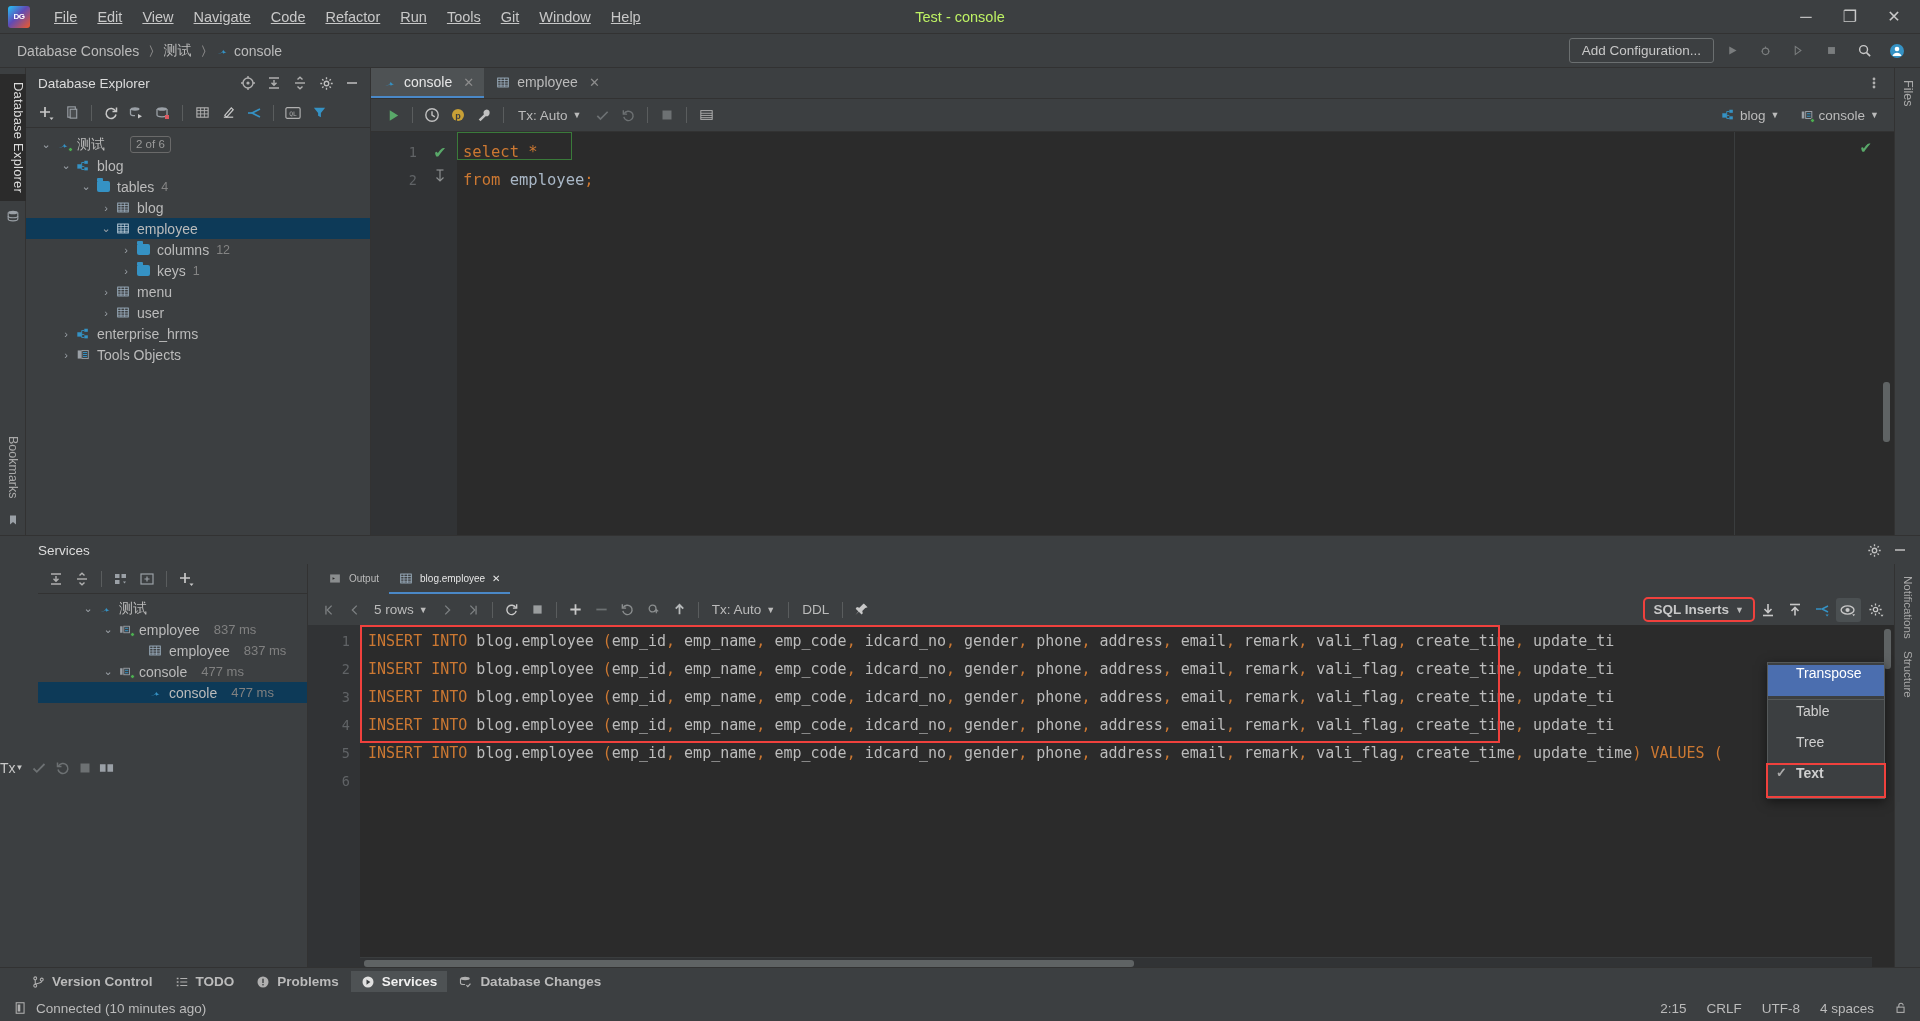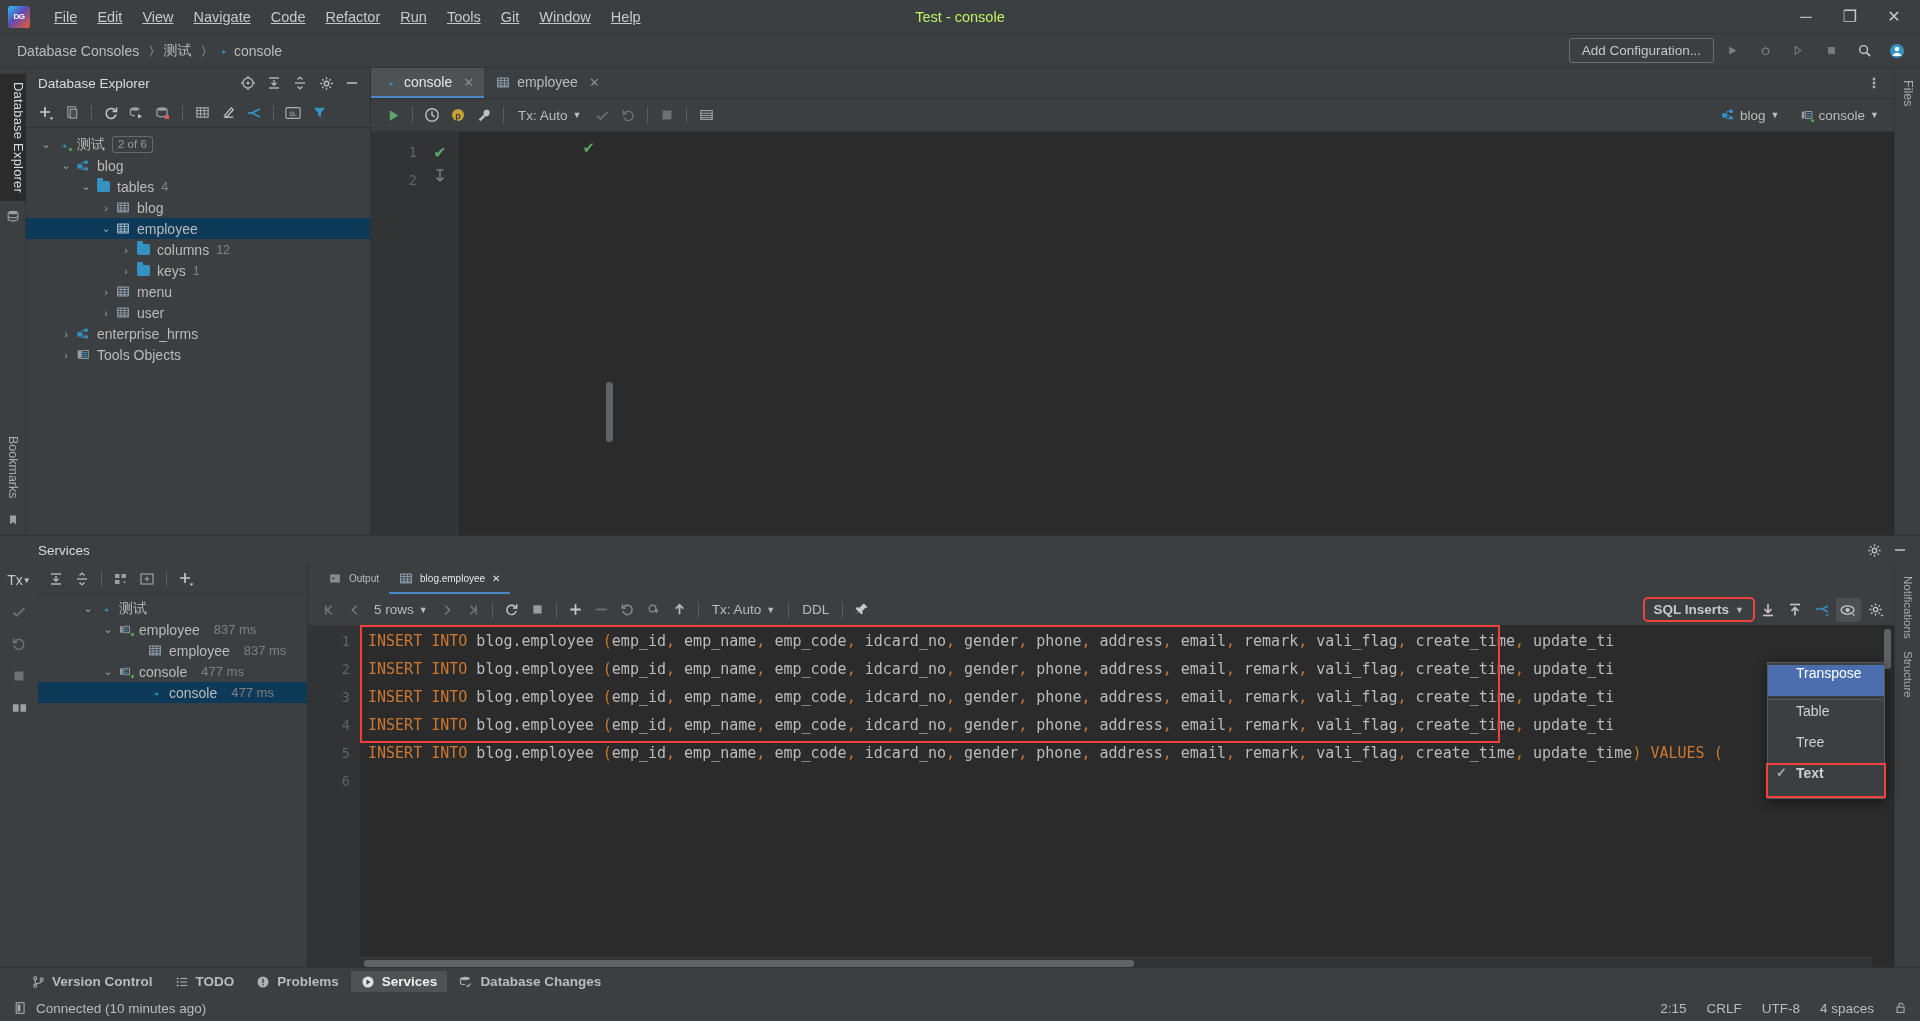--- a/index.html
+++ b/index.html
@@ -91,21 +91,21 @@
   .tsep{ width:1px; height:16px; background:#5a5d5e; margin:0 5px; }
   .tree{ flex:1; overflow:hidden; padding-top:6px; font-size:14px; }
   .trow{ height:21px; display:flex; align-items:center; white-space:nowrap; color:#bbbbbb; }
   .trow.sel{ background:#0d3a58; }
   .twist{ width:16px; text-align:center; color:#9aa0a6; font-size:11px; flex:none; }
   .tico{ width:18px; display:flex; align-items:center; justify-content:center; flex:none; margin-right:5px;}
   .tlabel{ margin-right:7px; }
   .tcount{ color:#848484; font-size:12.5px; }
   .badge{
     border:1px solid #6a6a6a; border-radius:3px; color:#9a9a9a; font-size:11.5px;
-    padding:0 5px; line-height:15px; margin-left:0;
+    padding:0 5px; line-height:15px; margin-left:18px;
   }
 
   
   .editor-col{ flex:1; display:flex; flex-direction:column; min-width:0; }
   .tabs{
     height:31px; background:#3c3f41; display:flex; align-items:stretch; flex:none;
     border-bottom:1px solid #323232; position:relative;
   }
   .tab{
     display:flex; align-items:center; gap:7px; padding:0 10px 0 12px;
@@ -148,21 +148,21 @@
   
   .services{
     height:432px; background:#3c3f41; display:flex; flex-direction:column; flex:none;
     border-top:1px solid #323232;
   }
   .svc-head{ height:28px; display:flex; align-items:center; padding:0 8px 0 38px; flex:none; }
   .svc-title{ font-size:13.5px; color:#dcdcdc; }
   .svc-head-icons{ margin-left:auto; display:flex; align-items:center; gap:2px; }
   .svc-body{ flex:1; display:flex; min-height:0; }
 
-  .svc-rail{ width:38px; flex:none; display:flex; flex-direction:column; align-items:center; padding-top:4px; gap:8px;}
+  .svc-rail{ width:38px; flex:none; display:flex; flex-direction:row; align-items:center; padding-top:4px; gap:8px;}
   .svc-rail .ri{ width:26px;height:24px;display:flex;align-items:center;justify-content:center;color:#9aa0a6;font-size:13px;}
   .svc-left{
     width:270px; flex:none; border-right:1px solid #323232; display:flex; flex-direction:column;
   }
   .svc-left-tb{ height:30px; display:flex; align-items:center; padding:0 4px 0 6px; gap:2px; border-bottom:1px solid #323232;}
   .svc-tree{ flex:1; padding-top:4px; font-size:14px; overflow:hidden; }
   .ms{ color:#808080; font-size:13px; margin-left:7px; }
 
   .svc-right{ flex:1; display:flex; flex-direction:column; min-width:0; }
   .rtabs{ height:30px; display:flex; align-items:stretch; padding-left:10px; flex:none; }
@@ -679,20 +679,29 @@
         <div class="ed-icons">
           <div class="ei">
               <span style="color:#59a869;font-size:16px">✔</span>
             </div>
           <div class="ei">
               <svg width="12" height="24" viewBox="0 0 12 24">
                 <path d="M6 2v10M2.5 9.5L6 13l3.5-3.5" fill="none" stroke="#8a8d8e" stroke-width="1.2"></path>
                 <path d="M2.5 2h7" stroke="#8a8d8e" stroke-width="1.2"></path>
               </svg>
             </div>
+        </div>
+        <div class="code">
+          <div class="code-sel-box"></div>
+          <div style="position:relative;z-index:2">
+            <span class="kw">select</span><span class="plain"> </span><span class="kw">*</span>
+          </div>
+          <div style="position:relative;z-index:2">
+            <span class="kw">from</span><span class="plain"> employee</span><span class="kw">;</span>
+          </div>
         </div>
         <div class="ed-rightgut">
           <div class="ed-check">✔</div>
           <div class="ed-scroll"></div>
         </div>
       </div>
     </div>
 
     <div class="rightrail">
       <div class="rail-vtext2">Files</div>

